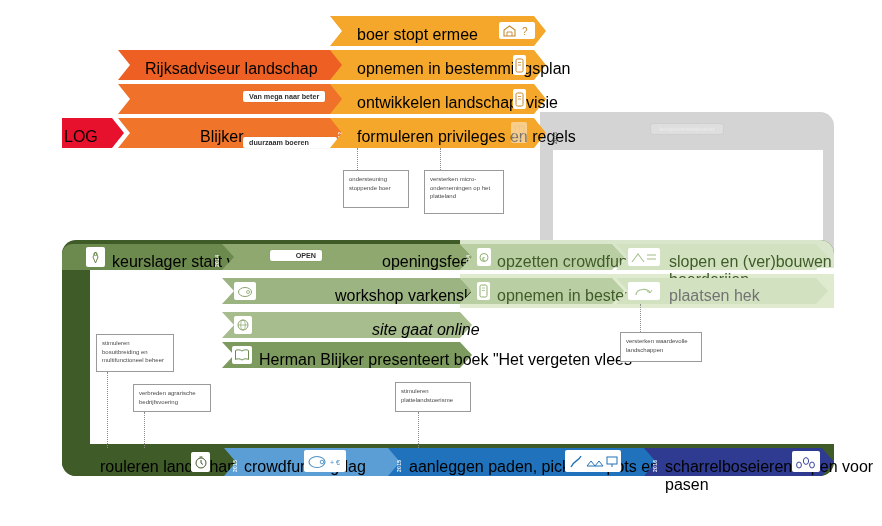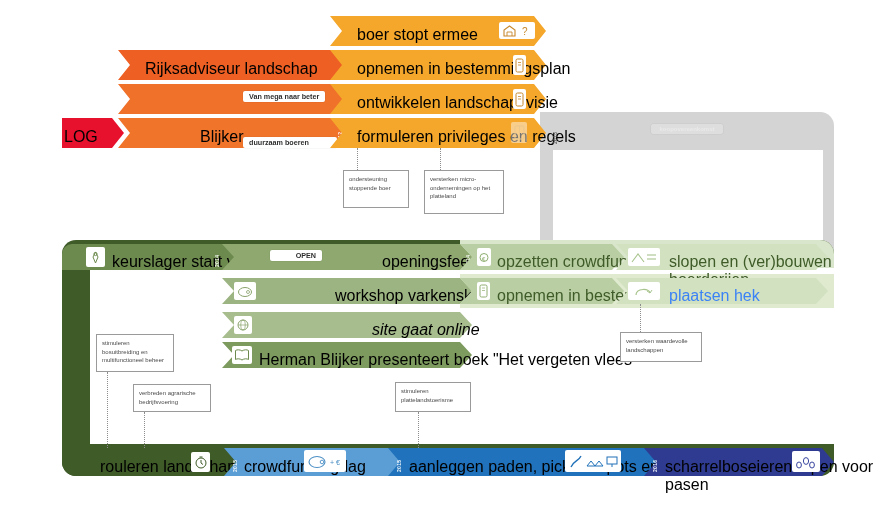--- a/index.html
+++ b/index.html
@@ -239,21 +239,21 @@
   <div style="position:absolute;left:616px;top:278px;width:212px;height:26px;
               background:#d2e2c1;
               clip-path:polygon(0 0,200px 0,212px 13px,200px 26px,0 26px,12px 13px);"></div>
   <div class="tile" style="position:absolute;left:628px;top:282px;width:32px;height:18px;">
     <svg width="28" height="14" viewBox="0 0 28 14">
       <path d="M6 11 C6 4, 20 4, 20 9" fill="none" stroke="#a8c48d" stroke-width="1.2"></path>
       <path d="M20 9 l-3 -2 M20 9 l2 -3" fill="none" stroke="#a8c48d" stroke-width="1"></path>
     </svg>
   </div>
   <div style="position:absolute;left:669px;top:287px;">
-    <span class="lbl" style="color:#3b82f6;">plaatsen hek</span>
+    <span class="lbl" style="color:#737373;">plaatsen hek</span>
   </div>
 
   <div style="position:absolute;left:222px;top:312px;width:250px;height:26px;
               background:#a7bd8e;
               clip-path:polygon(0 0,238px 0,250px 13px,238px 26px,0 26px,12px 13px);"></div>
   <div class="tile" style="position:absolute;left:234px;top:316px;width:18px;height:18px;">
     <svg width="14" height="14" viewBox="0 0 14 14">
       <circle cx="7" cy="7" r="5" fill="none" stroke="#8aa36c" stroke-width="1"></circle>
       <ellipse cx="7" cy="7" rx="2.2" ry="5" fill="none" stroke="#8aa36c" stroke-width=".7"></ellipse>
       <line x1="2" y1="7" x2="12" y2="7" stroke="#8aa36c" stroke-width=".7"></line>

